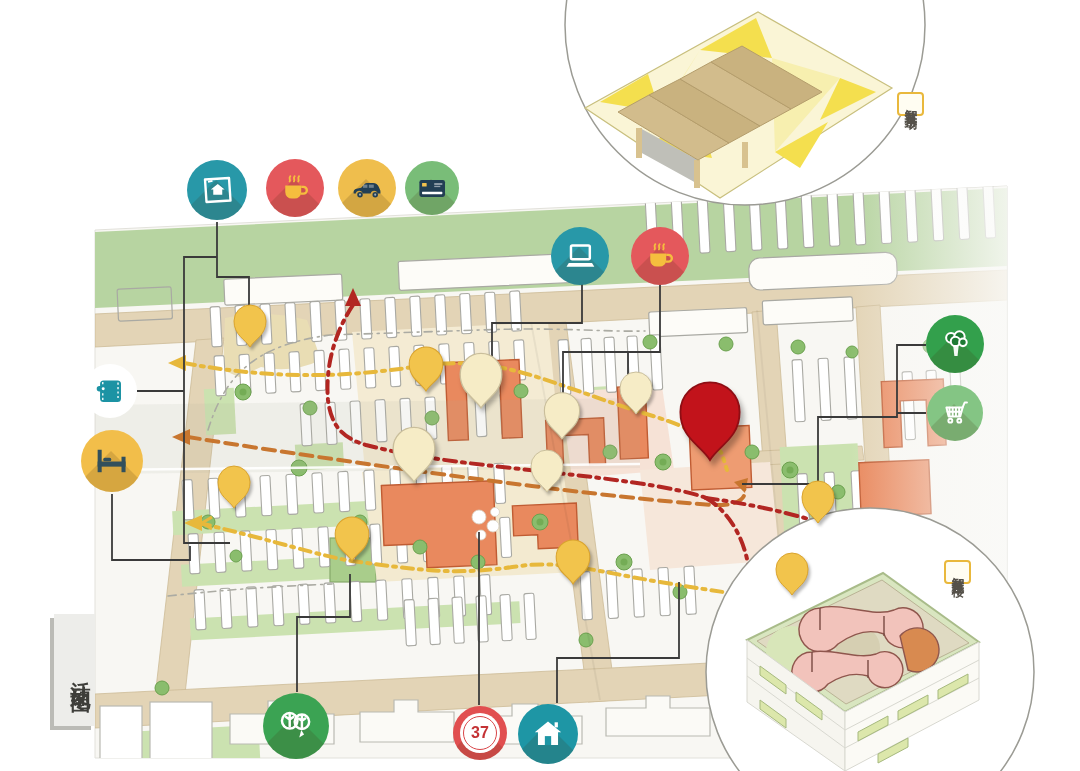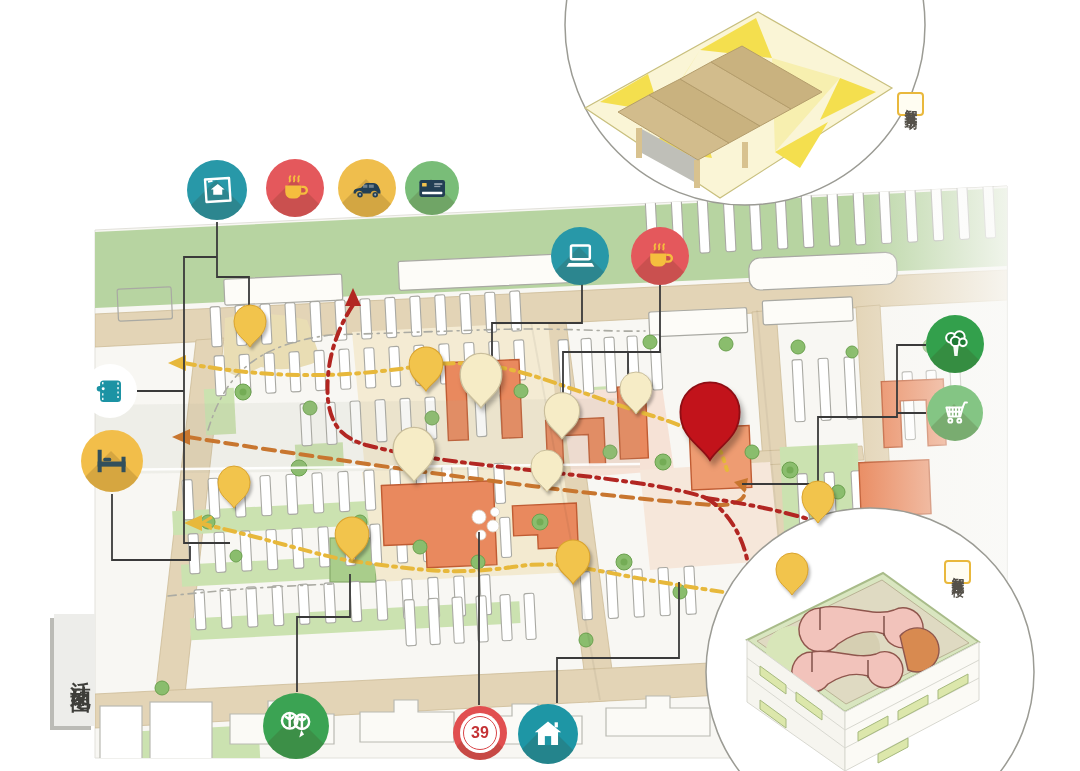--- a/index.html
+++ b/index.html
@@ -590,21 +590,21 @@
       </div>
       <div class="badge" style="left: 263px; top: 693px; height: 66px; width: 66px; background: rgb(59, 163, 83);">
         <div class="shade"></div>
         <svg viewBox="0 0 24 24" style="color: rgb(255, 255, 255);">
           <use xlink:href="#sym-veg"></use>
         </svg>
       </div>
       <div class="badge" style="left: 453px; top: 706px; height: 54px; width: 54px; background: rgb(225, 79, 80);">
         <div class="shade"></div>
         <div class="disc">
-          <span style="color: rgb(196, 50, 53);">39</span>
+          <span style="color: rgb(196, 50, 53);">37</span>
         </div>
       </div>
       <div class="badge" style="left: 518px; top: 704px; height: 60px; width: 60px; background: rgb(30, 150, 165);">
         <div class="shade"></div>
         <svg viewBox="0 0 24 24" style="color: rgb(255, 255, 255);">
           <use xlink:href="#sym-home"></use>
         </svg>
       </div>
     </div>
 

